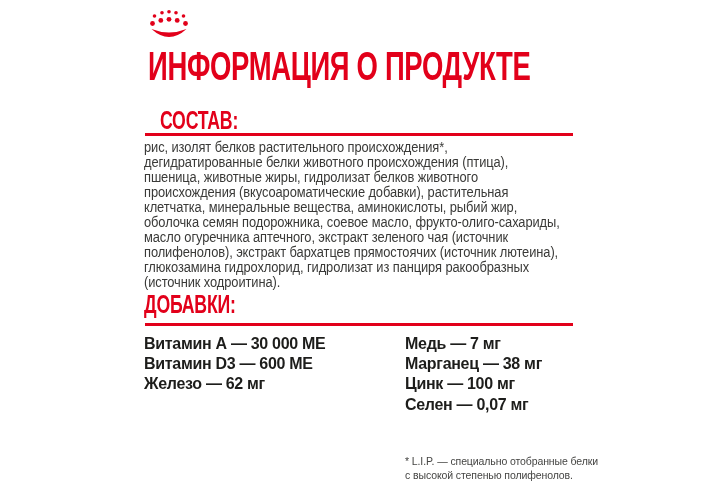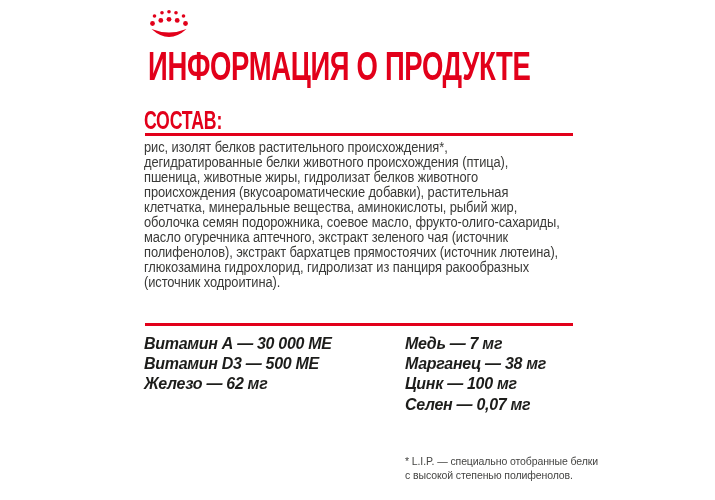--- a/index.html
+++ b/index.html
@@ -30,21 +30,21 @@
   }
   .squeeze{display:inline-block;white-space:nowrap;transform-origin:0 50%;}
   .sq-title{transform:scaleX(0.67);}
   .sq-h2{transform:scaleX(0.68);}
 
   .section-heading{
     font-size:26px;line-height:26px;font-weight:bold;
     color:var(--red,#e2001a);
     letter-spacing:-0.3px;
   }
-  .h-sostav{left:144px;top:107px;}
+  .h-sostav{left:160px;top:107px;}
   .h-dobavki{left:144px;top:291px;}
 
   .rule{
     left:145px;width:428px;height:2.5px;
     background:var(--red,#e2001a);
   }
   .rule-1{top:133px;}
   .rule-2{top:323px;}
 
   .composition{
@@ -57,21 +57,21 @@
   .composition .line{white-space:nowrap;}
 
   .additives-row{left:144px;top:334px;width:440px;display:flex;}
   .additive-col{
     font-size:16px;line-height:20.2px;font-weight:bold;
     color:var(--additive-text,#1d1d1b);
     letter-spacing:-0.3px;
   }
   .additive-col.left{width:261px;}
   .additive-col.right{width:179px;}
-  .additive-item{white-space:nowrap;font-style:italic;}
+  .additive-item{white-space:nowrap;}
 
   .footnote{
     left:405px;top:455px;width:200px;
     font-size:10.5px;line-height:13.5px;
     color:var(--footnote-text,#454543);
     letter-spacing:-0.1px;
   }
   .footnote .line{white-space:nowrap;}
 </style>
 </head>
@@ -112,26 +112,29 @@
     <div class="line">пшеница, животные жиры, гидролизат белков животного</div>
     <div class="line">происхождения (вкусоароматические добавки), растительная</div>
     <div class="line">клетчатка, минеральные вещества, аминокислоты, рыбий жир,</div>
     <div class="line">оболочка семян подорожника, соевое масло, фрукто-олиго-сахариды,</div>
     <div class="line">масло огуречника аптечного, экстракт зеленого чая (источник</div>
     <div class="line">полифенолов), экстракт бархатцев прямостоячих (источник лютеина),</div>
     <div class="line">глюкозамина гидрохлорид, гидролизат из панциря ракообразных</div>
     <div class="line">(источник ходроитина).</div>
   </div>
 
+  <div class="abs section-heading h-dobavki">
+    <span class="squeeze sq-h2">ДОБАВКИ:</span>
+  </div>
   <div class="abs rule rule-2"></div>
 
   <div class="abs additives-row">
     <div class="additive-col left">
       <div class="additive-item">Витамин А — 30 000 МЕ</div>
-      <div class="additive-item">Витамин D3 — 500 МЕ</div>
+      <div class="additive-item">Витамин D3 — 600 МЕ</div>
       <div class="additive-item">Железо — 62 мг</div>
     </div>
     <div class="additive-col right">
       <div class="additive-item">Медь — 7 мг</div>
       <div class="additive-item">Марганец — 38 мг</div>
       <div class="additive-item">Цинк — 100 мг</div>
       <div class="additive-item">Селен — 0,07 мг</div>
     </div>
   </div>
 

